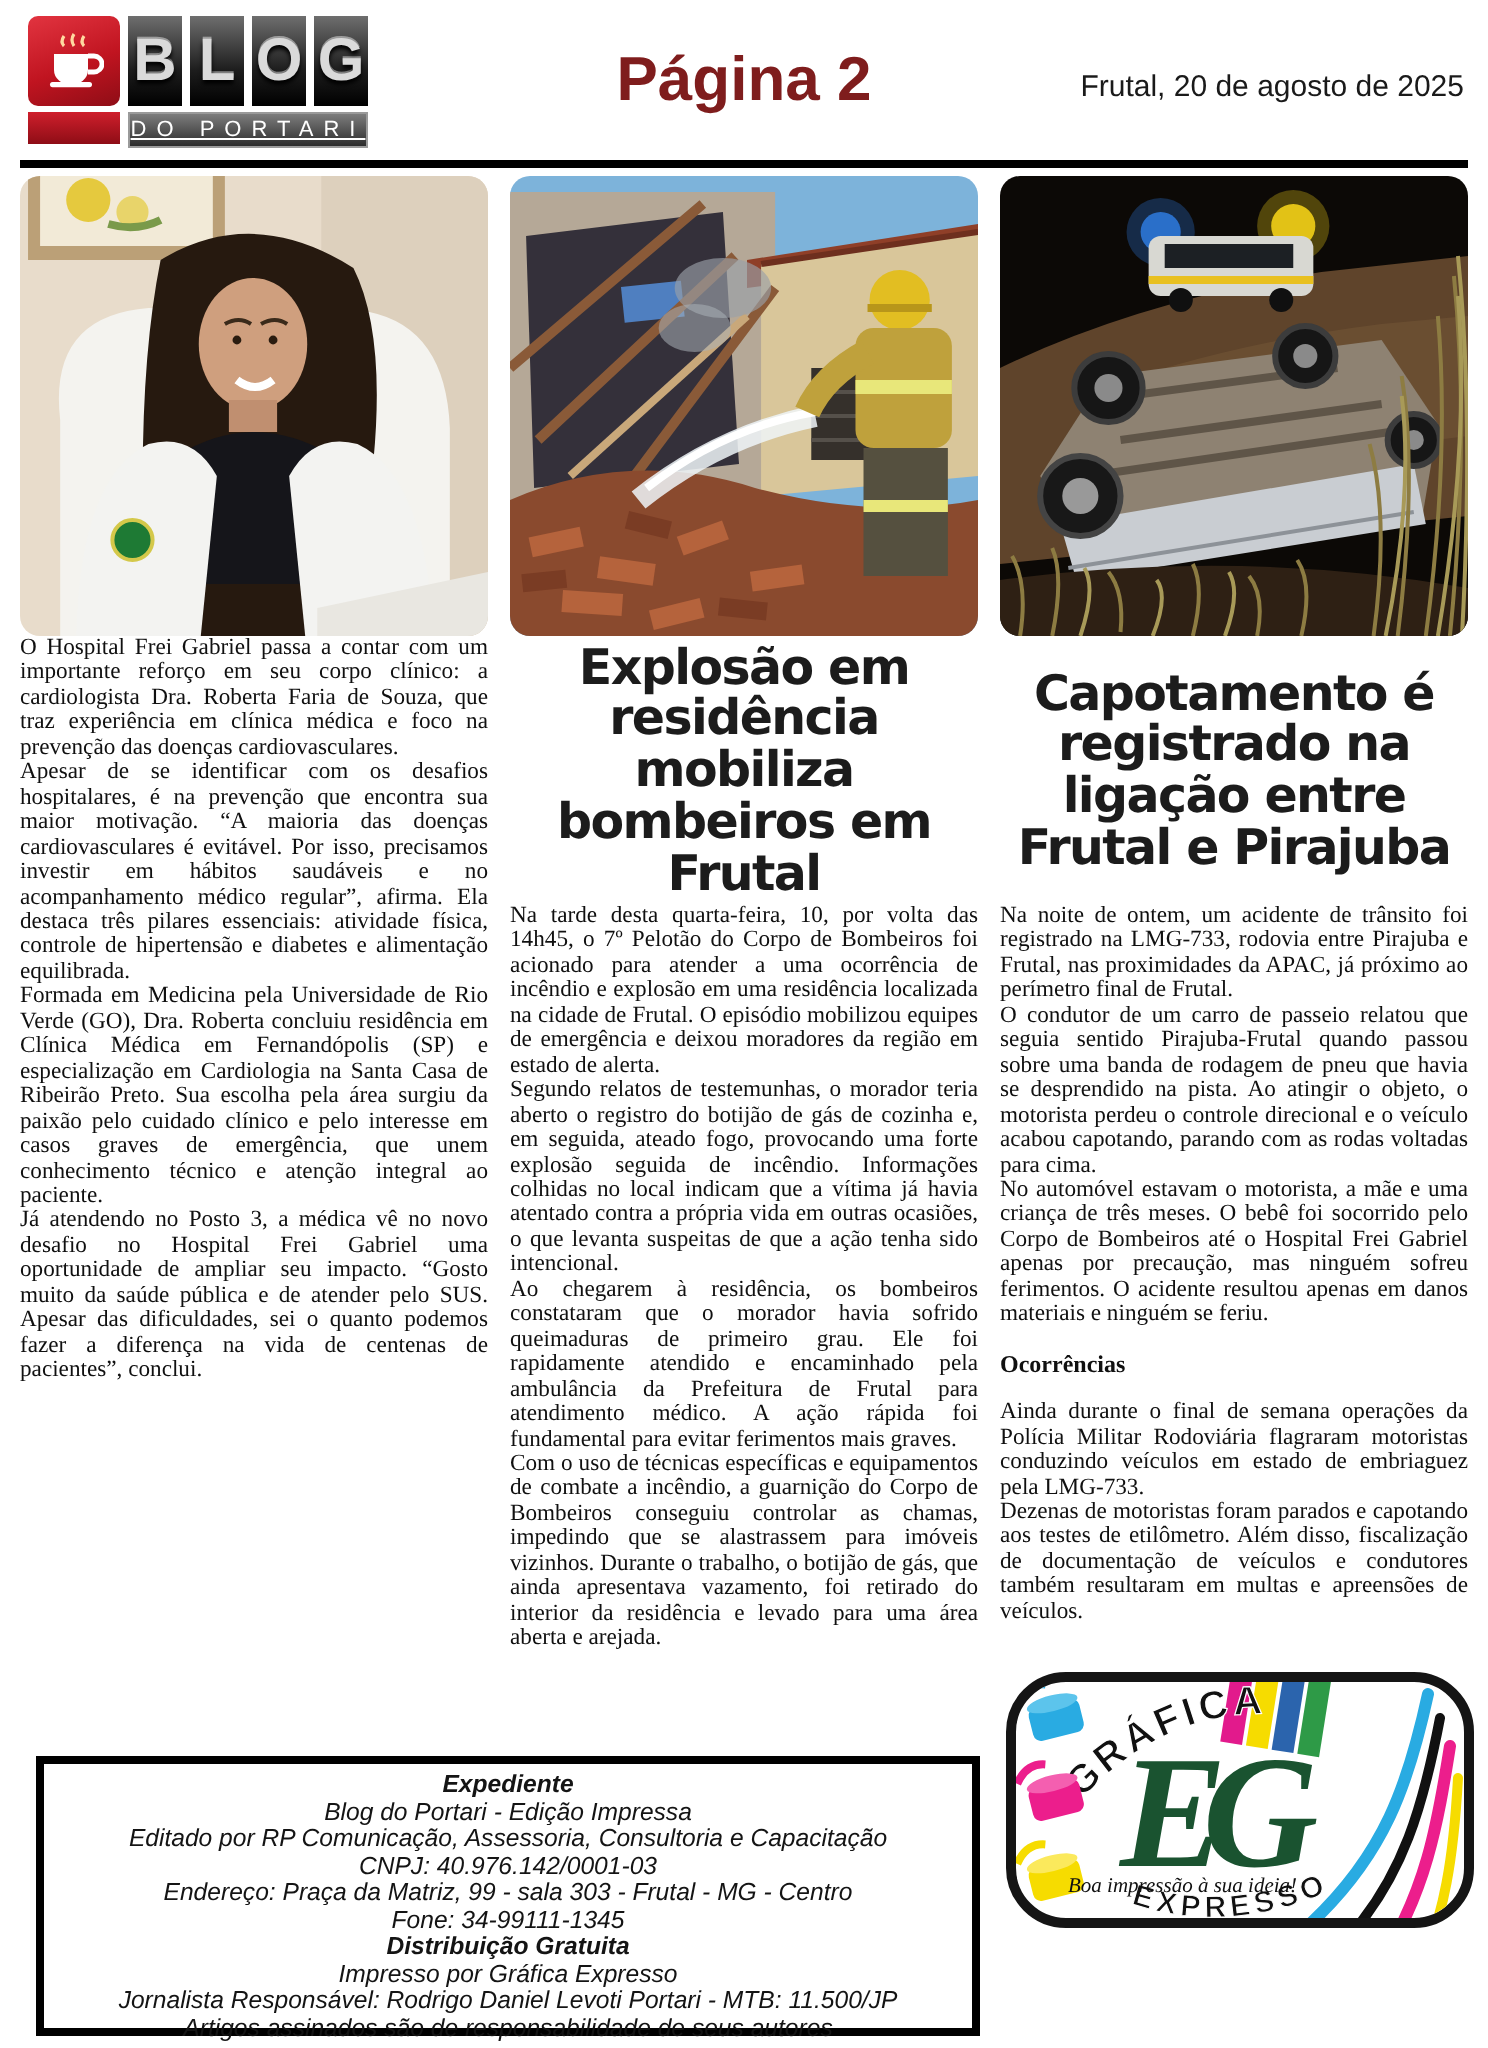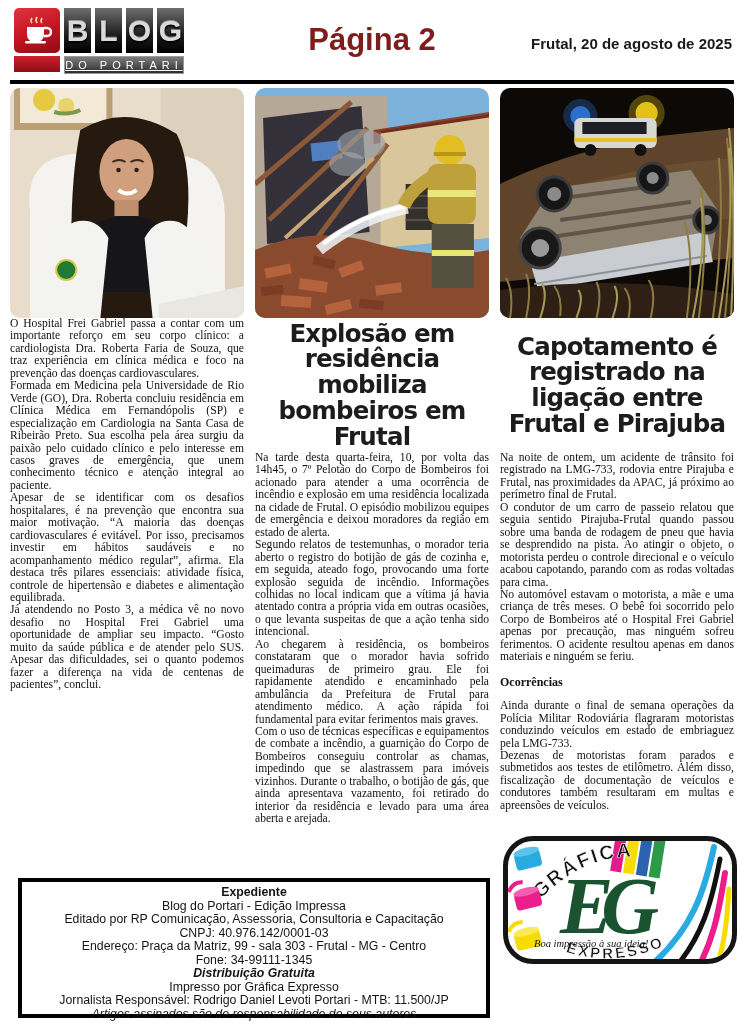--- a/index.html
+++ b/index.html
@@ -16,39 +16,39 @@
   .logo-right{display:flex;flex-direction:column;gap:3px;}
   .blog-row{display:flex;gap:4px;}
   .letter-tile{width:27px;height:45px;display:flex;align-items:center;justify-content:center;
                background:linear-gradient(#6e6e6e 0%,#1d1d1d 60%,#000 100%);
                color:#dadada;font-weight:bold;font-size:30px;
                text-shadow:0 2px 2px #000,0 -1px 0 rgba(255,255,255,.45);}
   .portari-bar{height:16px;background:linear-gradient(#7d7d7d,#2c2c2c);border:1px solid #9a9a9a;
                color:#fff;font-size:11px;letter-spacing:5px;display:flex;align-items:center;justify-content:center;text-decoration:underline;}
   .page-label{position:absolute;left:50%;top:46%;transform:translate(-50%,-50%);
               font-size:31px;font-weight:bold;color:#7f1d1d;}
-  .dateline{position:absolute;right:2px;top:27px;font-size:15px;font-weight:bold;color:#1a1a1a;}
+  .dateline{position:absolute;right:2px;top:27px;font-size:15px;font-weight:normal;color:#1a1a1a;}
   .rule{position:absolute;top:80px;left:10px;right:10px;height:4px;background:#000;}
 
   
   .columns{position:absolute;top:88px;left:10px;right:10px;height:788px;
            display:grid;grid-template-columns:1fr 1fr 1fr;column-gap:11px;overflow:hidden;}
   .photo{width:100%;height:230px;border-radius:10px;display:block;}
   .headline{height:126px;display:flex;align-items:center;justify-content:center;text-align:center;
             font-family:"DejaVu Sans",sans-serif;font-weight:bold;font-size:24.5px;line-height:1.05;
             letter-spacing:-0.8px;color:#1c1c1c;margin:4px 0 4px;}
   .body-text{font-family:"Liberation Serif",serif;font-size:11.6px;line-height:12.45px;
              text-align:justify;color:#101010;}
   .body-text p{margin:0;}
   .subhead{font-weight:bold;font-size:12px;margin:12px 0 12px !important;text-align:left;}
 
   
   .expediente{position:absolute;left:18px;top:878px;width:452px;height:124px;border:4px solid #000;
               padding:4px 6px;text-align:center;font-size:12.3px;line-height:13.5px;color:#141414;}
-  .expediente p{margin:0;}
+  .expediente p{margin:0;font-style:italic;}
   .exp-title{font-weight:bold;}
   .exp-lines p:nth-child(6){font-weight:bold;font-style:italic;}
   .exp-lines p:nth-child(9){font-style:italic;}
 
   
   .ad{position:absolute;left:503px;top:836px;width:234px;height:128px;box-sizing:border-box;
       border:5px solid #151515;border-radius:30px;background:#fff;overflow:hidden;}
   .ad-svg{position:absolute;left:0;top:0;width:224px;height:166px;}
   .ad-slogan{position:absolute;left:26px;top:97px;width:160px;text-align:left;
              font-family:"Liberation Serif",serif;font-style:italic;font-size:10.5px;color:#101010;}
@@ -114,22 +114,22 @@
         <path d="M108 102 q9 7 18 0" stroke="#fff" stroke-width="4" fill="none"></path>
         <rect x="104" y="112" width="24" height="16" fill="#c08f70"></rect>
         <path d="M78 140 q38 -24 78 0 l8 64 -94 0 z" fill="#15151a"></path>
         <path d="M64 134 q-34 16 -36 96 l62 0 8 -80 q-12 -22 -34 -16 z" fill="#f3f3f1"></path>
         <path d="M168 134 q34 16 38 96 l-64 0 -8 -80 q12 -22 34 -16 z" fill="#f3f3f1"></path>
         <circle cx="56" cy="182" r="10" fill="#1e7a34" stroke="#d4c84a" stroke-width="2"></circle>
         <path d="M148 216 l85 -18 0 32 -85 0 z" fill="#e9e7e1"></path>
       </svg>
       <div class="body-text">
         <p>O Hospital Frei Gabriel passa a contar com um importante reforço em seu corpo clínico: a cardiologista Dra. Roberta Faria de Souza, que traz experiência em clínica médica e foco na prevenção das doenças cardiovasculares.</p>
+        <p>Apesar de se identificar com os desafios hospitalares, é na prevenção que encontra sua maior motivação. “A maioria das doenças cardiovasculares é evitável. Por isso, precisamos investir em hábitos saudáveis e no acompanhamento médico regular”, afirma. Ela destaca três pilares essenciais: atividade física, controle de hipertensão e diabetes e alimentação equilibrada.</p>
         <p>Formada em Medicina pela Universidade de Rio Verde (GO), Dra. Roberta concluiu residência em Clínica Médica em Fernandópolis (SP) e especialização em Cardiologia na Santa Casa de Ribeirão Preto. Sua escolha pela área surgiu da paixão pelo cuidado clínico e pelo interesse em casos graves de emergência, que unem conhecimento técnico e atenção integral ao paciente.</p>
-        <p>Apesar de se identificar com os desafios hospitalares, é na prevenção que encontra sua maior motivação. “A maioria das doenças cardiovasculares é evitável. Por isso, precisamos investir em hábitos saudáveis e no acompanhamento médico regular”, afirma. Ela destaca três pilares essenciais: atividade física, controle de hipertensão e diabetes e alimentação equilibrada.</p>
         <p>Já atendendo no Posto 3, a médica vê no novo desafio no Hospital Frei Gabriel uma oportunidade de ampliar seu impacto. “Gosto muito da saúde pública e de atender pelo SUS. Apesar das dificuldades, sei o quanto podemos fazer a diferença na vida de centenas de pacientes”, conclui.</p>
       </div>
     </div>
 
     <div class="col">
       <svg class="photo" viewBox="0 0 233 230" preserveAspectRatio="none">
         <rect width="233" height="230" fill="#7db3da"></rect>
         <rect x="0" y="8" width="132" height="156" fill="#b5a897"></rect>
         <path d="M8 30 l98 -12 8 126 -102 12 z" fill="#34303a"></path>
         <rect x="56" y="54" width="30" height="18" fill="#4f7fc0" transform="rotate(-6 70 62)"></rect>
@@ -229,21 +229,21 @@
             <path d="M112 230 q8 -22 2 -32"></path>
         </g>
       </svg>
       <h2 class="headline">Capotamento é registrado na ligação entre Frutal e Pirajuba</h2>
       <div class="body-text">
         <p>Na noite de ontem, um acidente de trânsito foi registrado na LMG-733, rodovia entre Pirajuba e Frutal, nas proximidades da APAC, já próximo ao perímetro final de Frutal.</p>
         <p>O condutor de um carro de passeio relatou que seguia sentido Pirajuba-Frutal quando passou sobre uma banda de rodagem de pneu que havia se desprendido na pista. Ao atingir o objeto, o motorista perdeu o controle direcional e o veículo acabou capotando, parando com as rodas voltadas para cima.</p>
         <p>No automóvel estavam o motorista, a mãe e uma criança de três meses. O bebê foi socorrido pelo Corpo de Bombeiros até o Hospital Frei Gabriel apenas por precaução, mas ninguém sofreu ferimentos. O acidente resultou apenas em danos materiais e ninguém se feriu.</p>
         <p class="subhead">Ocorrências</p>
         <p>Ainda durante o final de semana operações da Polícia Militar Rodoviária flagraram motoristas conduzindo veículos em estado de embriaguez pela LMG-733.</p>
-        <p>Dezenas de motoristas foram parados e submetidos aos testes de etilômetro. Além disso, fiscalização de documentação de veículos e condutores também resultaram em multas e apreensões de veículos.</p>
+        <p>Dezenas de motoristas foram parados e capotando aos testes de etilômetro. Além disso, fiscalização de documentação de veículos e condutores também resultaram em multas e apreensões de veículos.</p>
       </div>
     </div>
   </div>
 
   <div class="expediente">
     <p class="exp-title">Expediente</p>
     <div class="exp-lines">
       <p>Blog do Portari - Edição Impressa</p>
       <p>Editado por RP Comunicação, Assessoria, Consultoria e Capacitação</p>
       <p>CNPJ: 40.976.142/0001-03</p>

